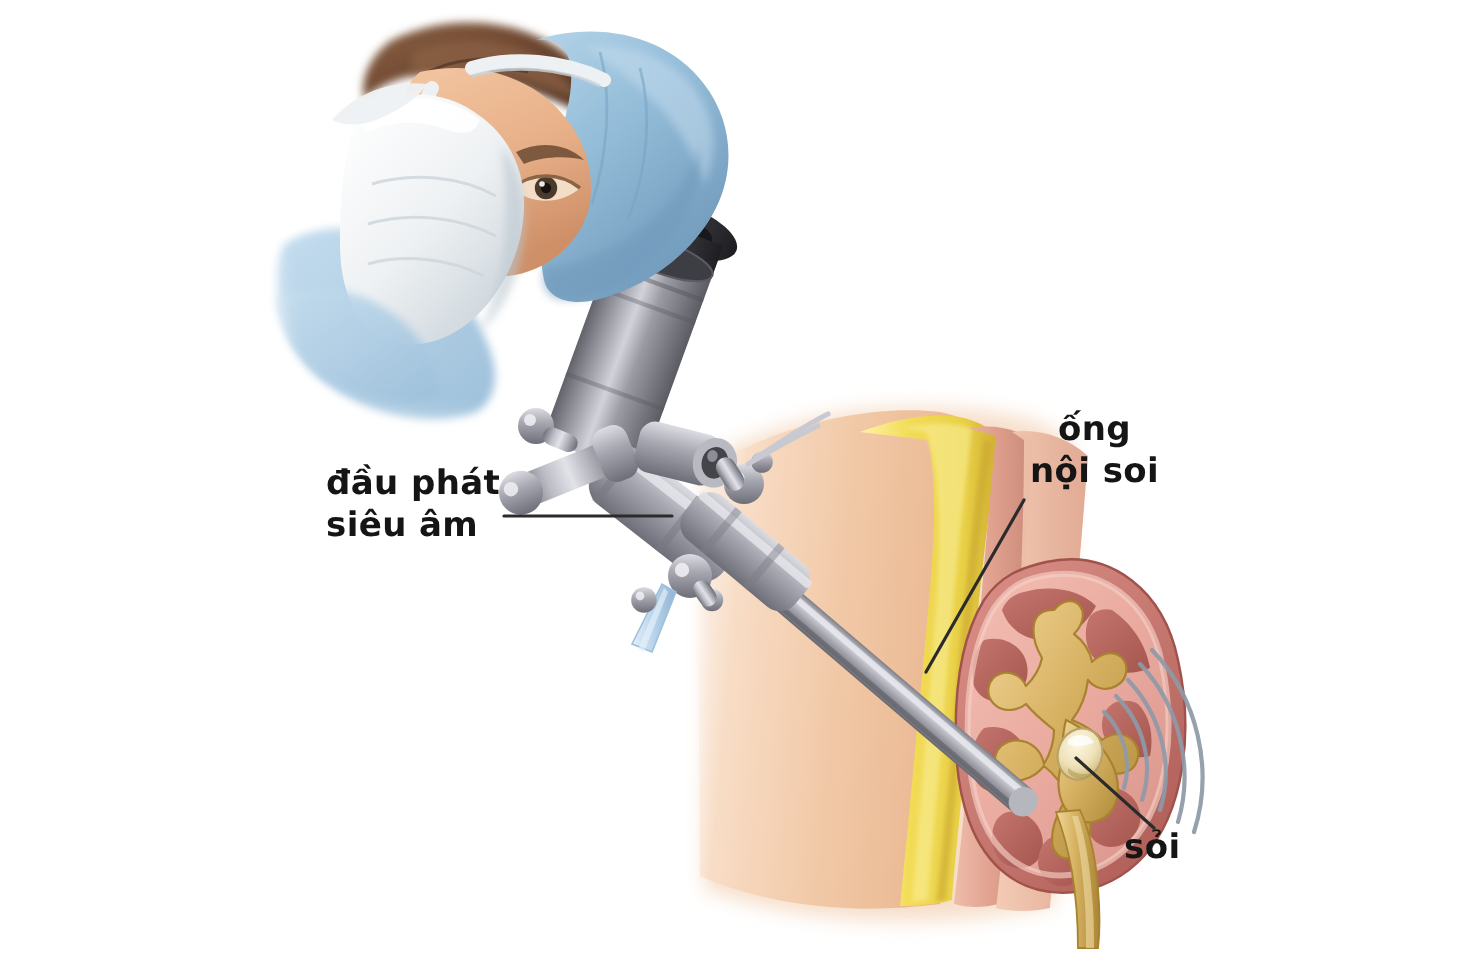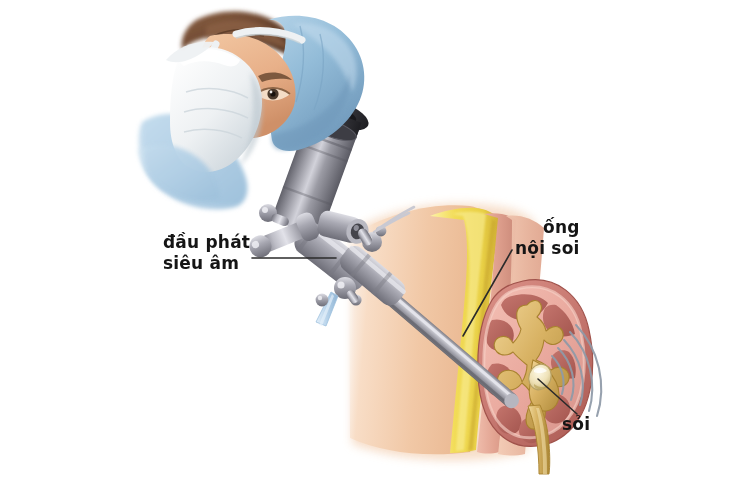--- a/index.html
+++ b/index.html
@@ -36,22 +36,22 @@
     white-space: pre-line;
     user-select: none;
   }
   #label-transducer {
     left: 163px;
     top: 232px;
     text-align: left;
   }
   #label-endoscope {
     left: 515px;
-    top: 217px;
-    text-align: right;
+    top: 205px;
+    text-align: center;
   }
   #label-stone {
     left: 562px;
     top: 414px;
     text-align: right;
   }
 </style>
 </head>
 <body>
 

